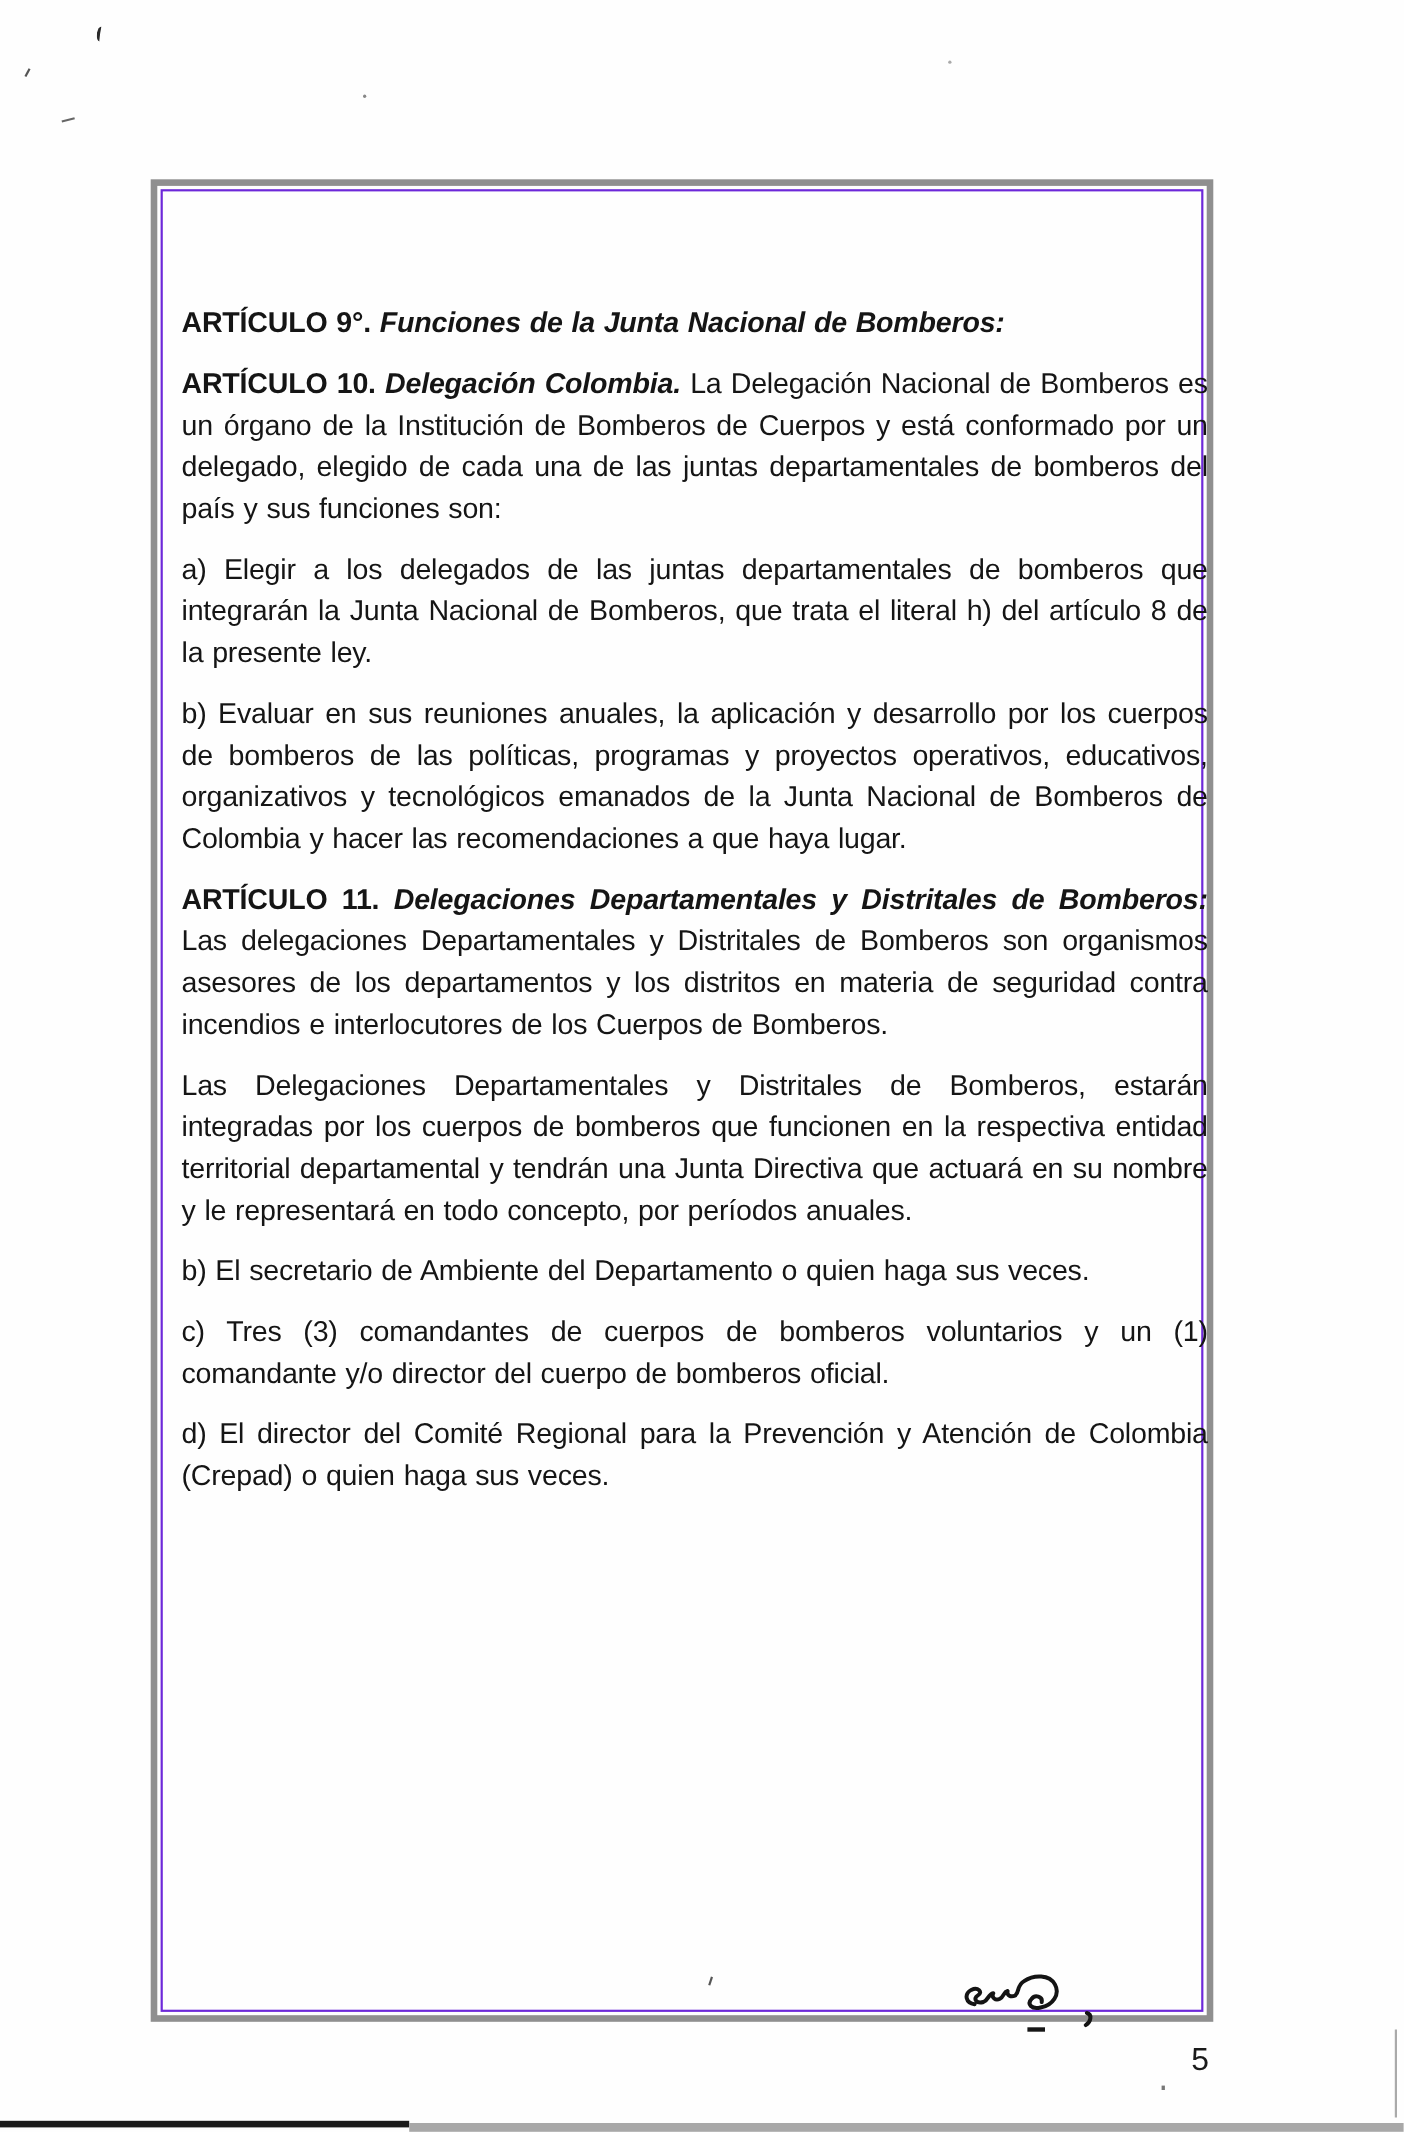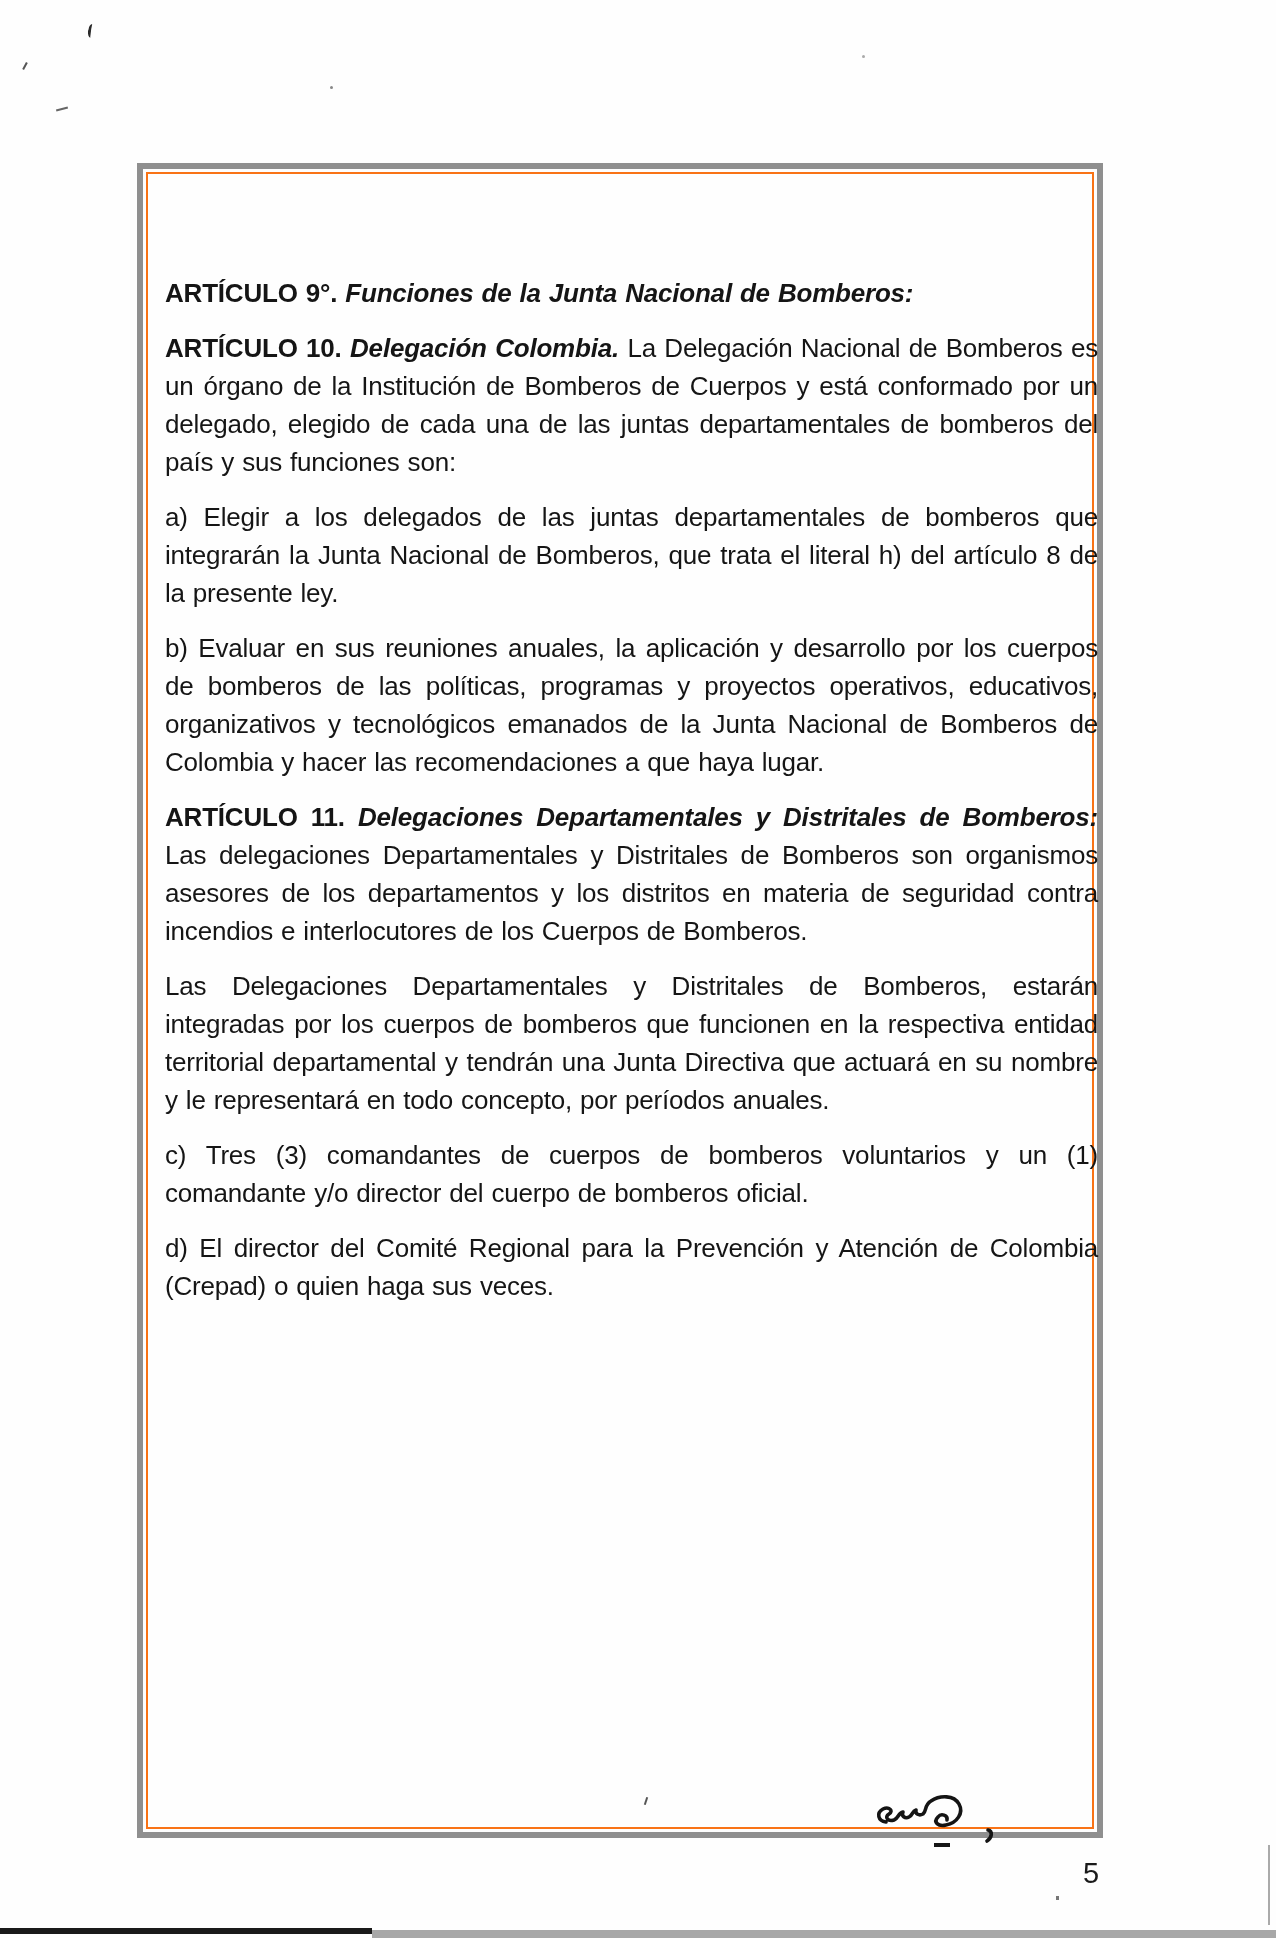--- a/index.html
+++ b/index.html
@@ -14,21 +14,21 @@
   .frame-outer{
     position:absolute;left:137px;top:163px;width:966px;height:1675px;
     box-sizing:border-box;
     border:6px solid #8f8f8f;
     padding:3px;
     background:#fefefe;
   }
   .frame-inner{
     box-sizing:border-box;
     width:100%;height:100%;
-    border:2px solid #f97316;
+    border:2px solid #6d28d9;
     padding:100px 0 12px 17px;
     overflow:visible;
   }
   .para{
     font-size:26px;
     line-height:38px;
     letter-spacing:-0.2px;
     text-align:justify;
     margin:0 -6px 17px 0;
     word-spacing:1px;
@@ -84,20 +84,23 @@
       <span class="bi">Delegaciones Departamentales y Distritales de Bomberos:</span>
       <span>Las delegaciones Departamentales y Distritales de Bomberos son organismos asesores de los departamentos y los distritos en materia de seguridad contra incendios e interlocutores de los Cuerpos de Bomberos.</span>
     </p>
 
     <p class="para">
       <span>Las Delegaciones Departamentales y Distritales de Bomberos, estarán integradas por los cuerpos de bomberos que funcionen en la respectiva entidad territorial departamental y tendrán una Junta Directiva que actuará en su nombre y le representará en todo concepto, por períodos anuales.</span>
     </p>
 
 
 
+    <p class="para">
+      <span>b) El secretario de Ambiente del Departamento o quien haga sus veces.</span>
+    </p>
 
     <p class="para">
       <span>c) Tres (3) comandantes de cuerpos de bomberos voluntarios y un (1) comandante y/o director del cuerpo de bomberos oficial.</span>
     </p>
 
     <p class="para">
       <span>d) El director del Comité Regional para la Prevención y Atención de Colombia (Crepad) o quien haga sus veces.</span>
     </p>
 
   </div>

